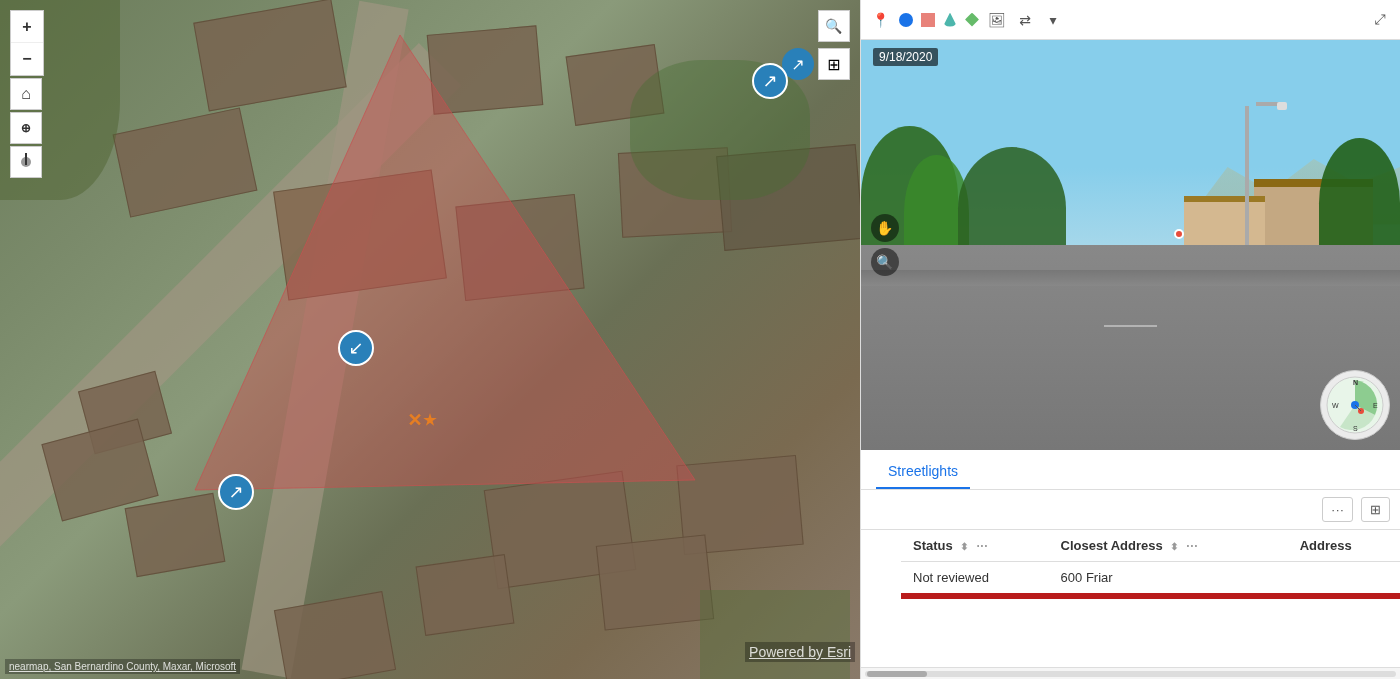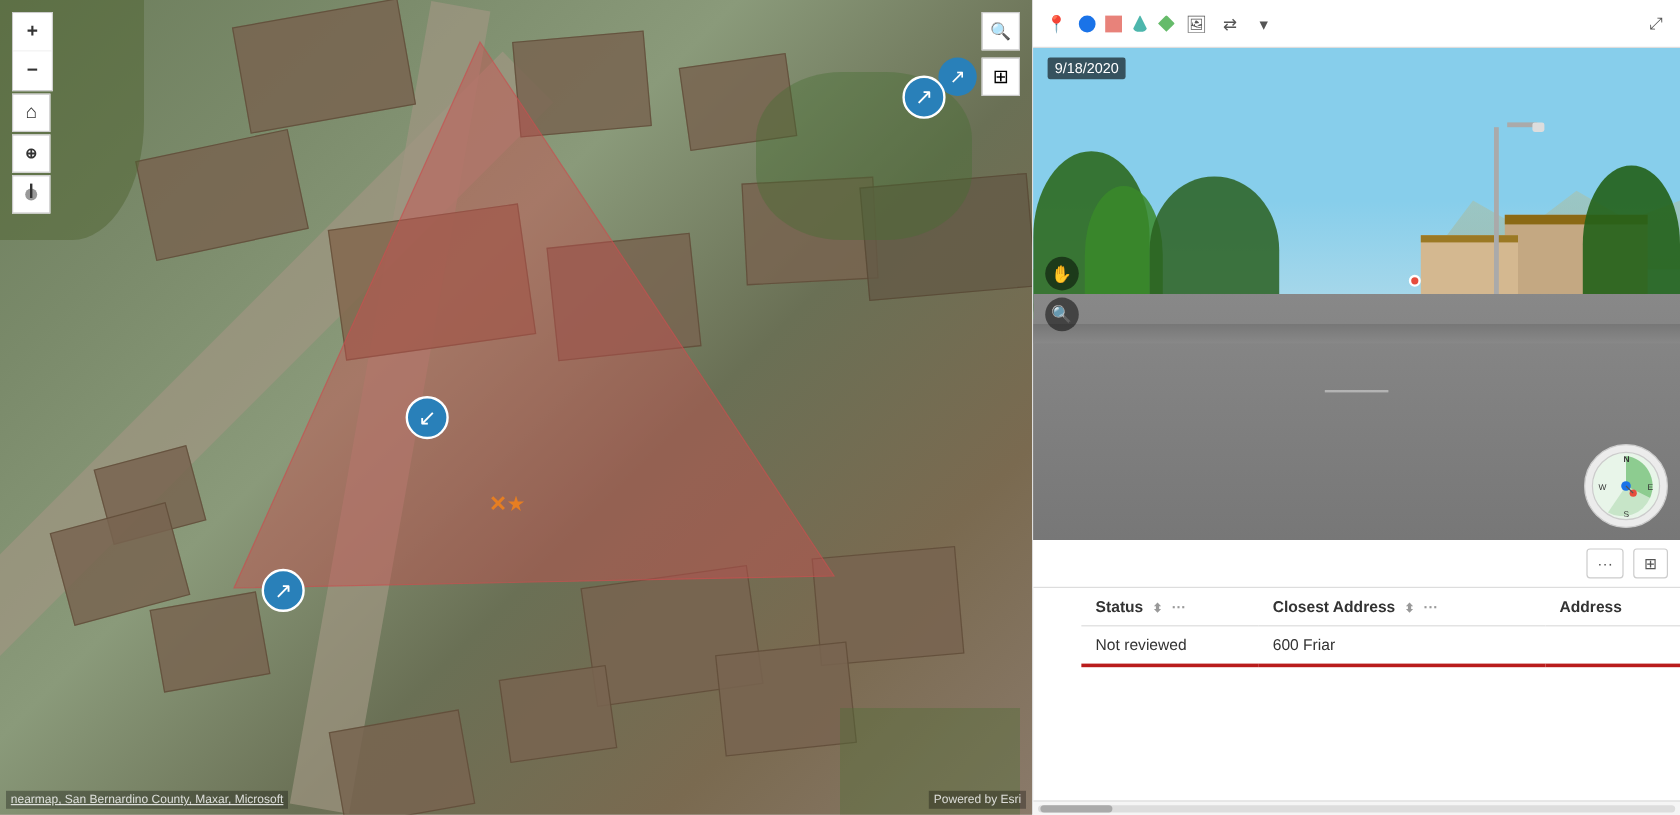--- a/index.html
+++ b/index.html
@@ -142,26 +142,27 @@
       left: 5px;
       font-size: 10px;
       color: rgba(255,255,255,0.8);
       background: rgba(0,0,0,0.3);
       padding: 2px 4px;
       text-decoration: underline;
     }
 
     .map-attribution-right {
       position: absolute;
-      bottom: 5px;
+      bottom: 17px;
       right: 5px;
-      font-size: 10px;
+      font-size: 14px;
       color: rgba(255,255,255,0.8);
       background: rgba(0,0,0,0.3);
       padding: 2px 4px;
+      text-decoration: underline;
     }
 
     
     #right-panel {
       width: 540px;
       height: 679px;
       display: flex;
       flex-direction: column;
       background: white;
       border-left: 1px solid #ddd;
@@ -367,21 +368,21 @@
 
     table th .menu-icon {
       color: #999;
       font-size: 12px;
       margin-left: 4px;
       cursor: pointer;
     }
 
     table td {
       padding: 8px 12px;
-      border-bottom: 3px solid #b91c1c;
+      border-bottom: 6px solid #b91c1c;
       color: #333;
     }
 
     .scrollbar-area {
       height: 12px;
       background: #f5f5f5;
       border-top: 1px solid #ddd;
       display: flex;
       align-items: center;
       padding: 0 4px;
@@ -550,20 +551,23 @@
 
         <circle cx="36" cy="36" r="3" fill="#e74c3c"></circle>
 
         <line x1="30" y1="30" x2="36" y2="36" stroke="#555" stroke-width="1"></line>
       </svg>
     </div>
   </div>
 
   <div class="data-panel">
 
+    <div class="tab-bar">
+      <div class="tab active">Streetlights</div>
+    </div>
 
     <div class="data-toolbar">
       <button class="data-tool-btn">···</button>
       <button class="data-tool-btn">⊞</button>
     </div>
 
     <div class="data-table">
       <table>
         <thead>
           <tr>

